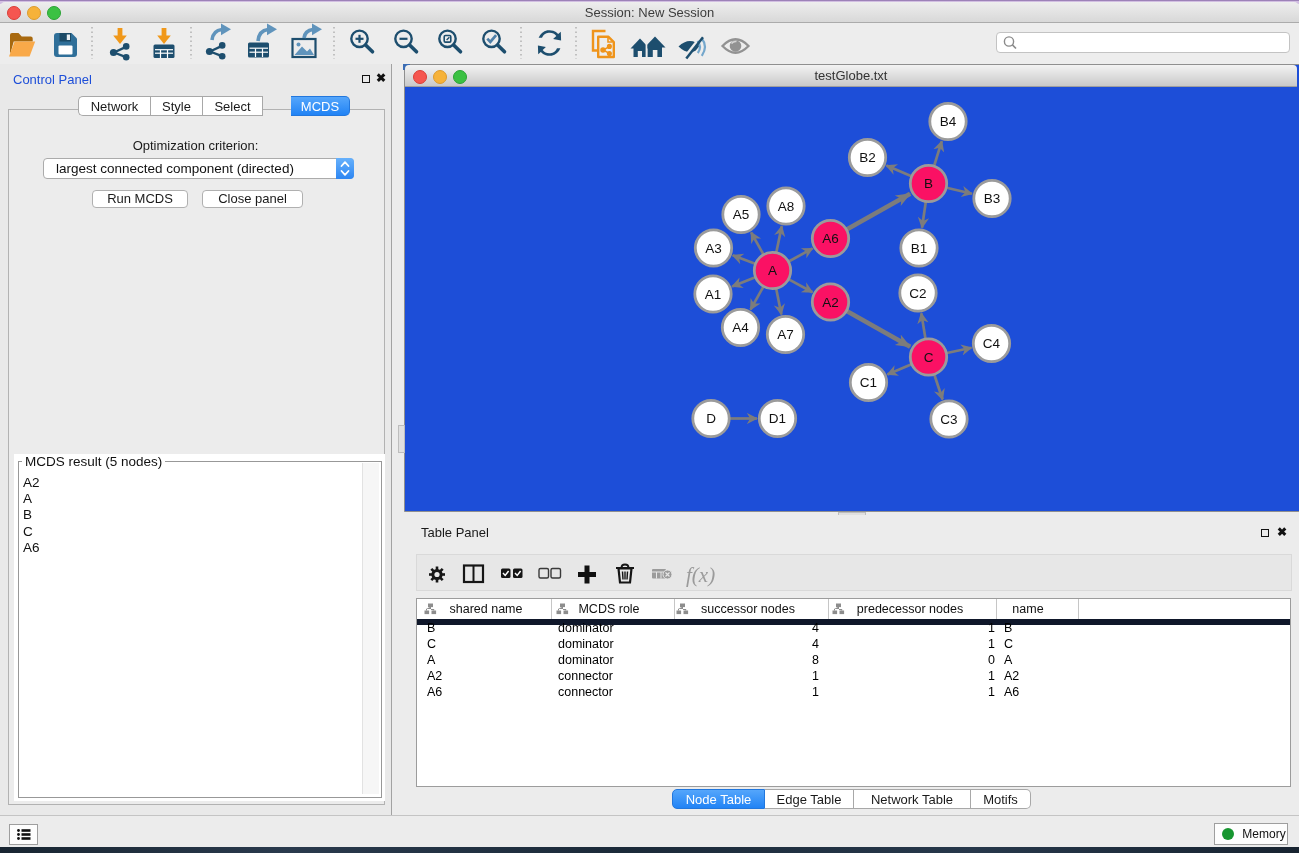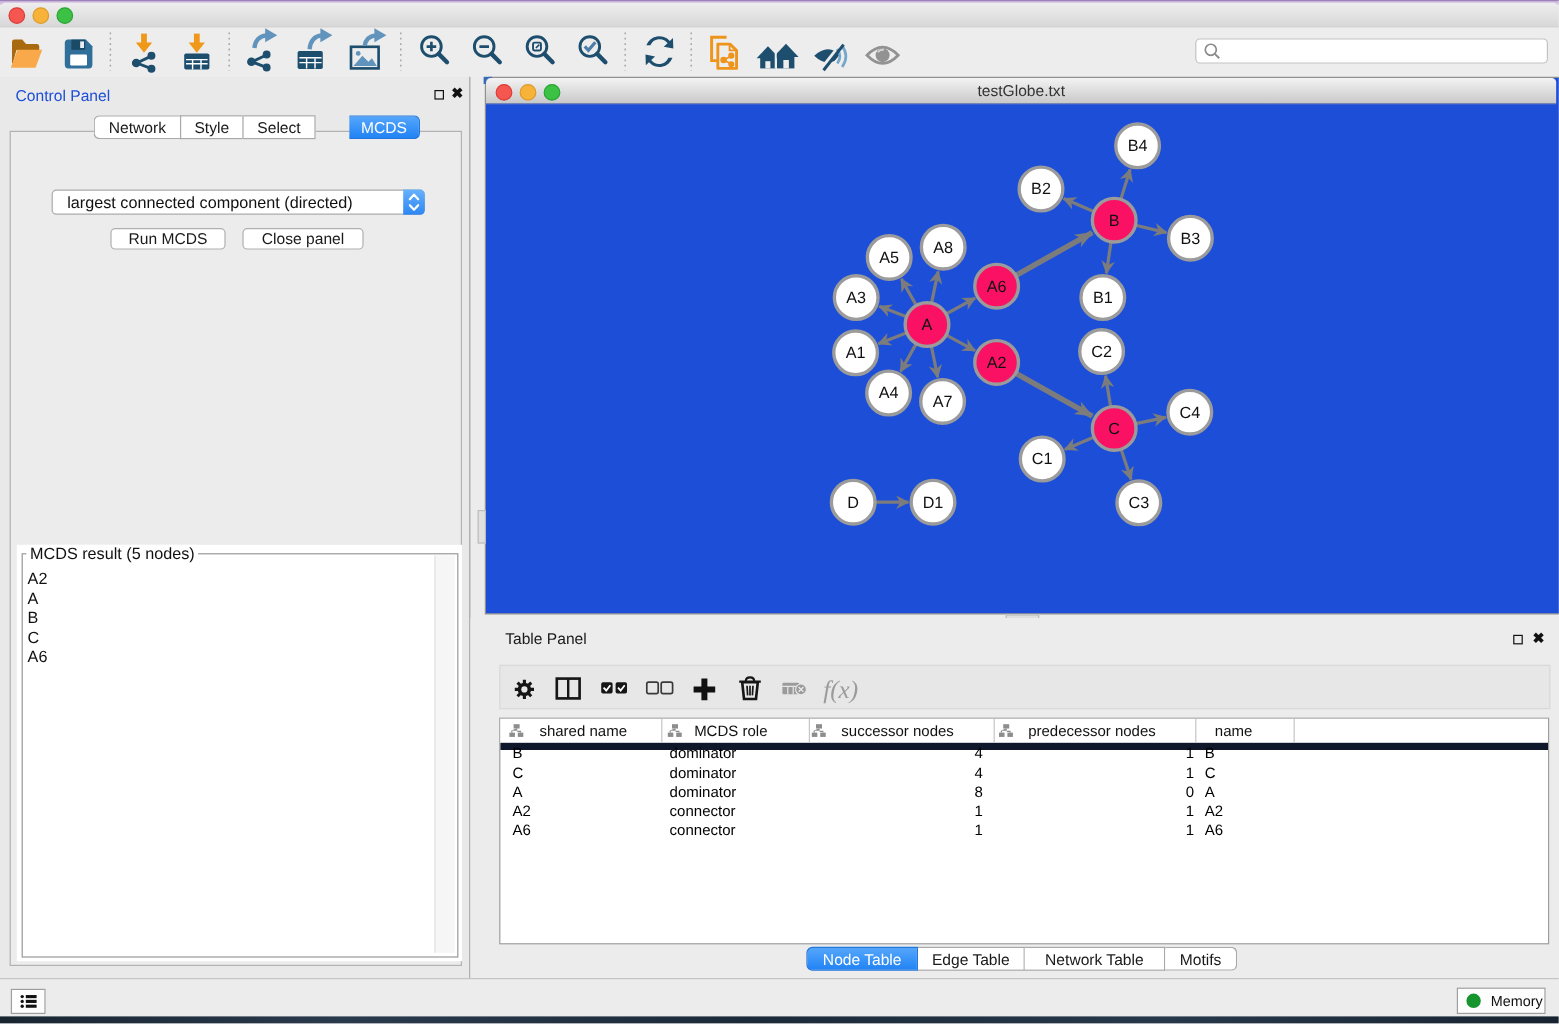--- a/index.html
+++ b/index.html
@@ -10,20 +10,21 @@
 </style>
 </head>
 <body>
 
 <div class="abs" style="left:0;top:0;width:1299px;height:3px;background:#d2bfe2;border-top:1px solid #9d82b8;"></div>
 
 <div class="abs" style="left:0;top:2px;width:1299px;height:20px;background:linear-gradient(#eeeeee,#d8d8d8);border-bottom:1px solid #ababab;border-top-left-radius:5px;border-top-right-radius:5px;">
   <div class="tl" style="left:7px;top:4px;background:#f55650;border:1px solid #da3e37;"></div>
   <div class="tl" style="left:27px;top:4px;background:#f6b239;border:1px solid #dd9b2c;"></div>
   <div class="tl" style="left:47px;top:4px;background:#3bc143;border:1px solid #2ba335;"></div>
+  <div class="abs" style="left:0;top:3px;width:100%;text-align:center;font-size:13px;color:#3d3d3d;">Session: New Session</div>
 </div>
 
 <div class="abs" id="toolbar" style="left:0;top:23px;width:1299px;height:41px;background:#ededed;">
 <svg width="1299" height="41" viewBox="0 23 1299 41">
 
   <g stroke="#a2a2a2" stroke-width="1.2" stroke-dasharray="1.5,3">
     <line x1="92" y1="27" x2="92" y2="59"></line>
     <line x1="191" y1="27" x2="191" y2="59"></line>
     <line x1="334" y1="27" x2="334" y2="59"></line>
     <line x1="521" y1="27" x2="521" y2="59"></line>
@@ -164,20 +165,21 @@
 
   <div class="abs" style="left:8px;top:45px;width:375px;height:694px;border:1px solid #b2b2b2;background:#ececec;"></div>
 
   <div class="abs" style="left:78px;top:32px;height:20px;display:flex;font-size:13px;">
     <div style="width:71px;background:#fff;border:1px solid #a8a8a8;border-right:none;border-radius:5px 0 0 5px;text-align:center;line-height:20px;color:#1a1a1a;">Network</div>
     <div style="width:51px;background:#fff;border:1px solid #a8a8a8;border-right:none;text-align:center;line-height:20px;color:#1a1a1a;">Style</div>
     <div style="width:59px;background:#fff;border:1px solid #a8a8a8;text-align:center;line-height:20px;color:#1a1a1a;">Select</div>
     <div style="width:58px;background:linear-gradient(#55a6fb,#2183f5);border:1px solid #2277dd;border-left:none;border-radius:0 5px 5px 0;text-align:center;line-height:20px;color:#fff;margin-left:28px;">MCDS</div>
   </div>
 
+  <div class="abs" style="left:0;top:74px;width:391px;text-align:center;font-size:13px;color:#1a1a1a;">Optimization criterion:</div>
 
   <div class="abs" style="left:43px;top:94px;width:309px;height:19px;background:#fff;border:1px solid #ababab;border-radius:4px;">
     <div class="abs" style="left:12px;top:0;font-size:13.5px;line-height:19px;color:#111;">largest connected component (directed)</div>
     <div class="abs" style="right:-1px;top:-1px;width:18px;height:21px;background:linear-gradient(#67b1fc,#2d86f2);border-radius:0 4px 4px 0;">
       <svg width="18" height="21" viewBox="0 0 18 21">
         <path d="M5.5 8 L9 4.2 L12.5 8" fill="none" stroke="#fff" stroke-width="1.8" stroke-linecap="round" stroke-linejoin="round"></path>
         <path d="M5.5 13 L9 16.8 L12.5 13" fill="none" stroke="#fff" stroke-width="1.8" stroke-linecap="round" stroke-linejoin="round"></path>
       </svg>
     </div>
   </div>

